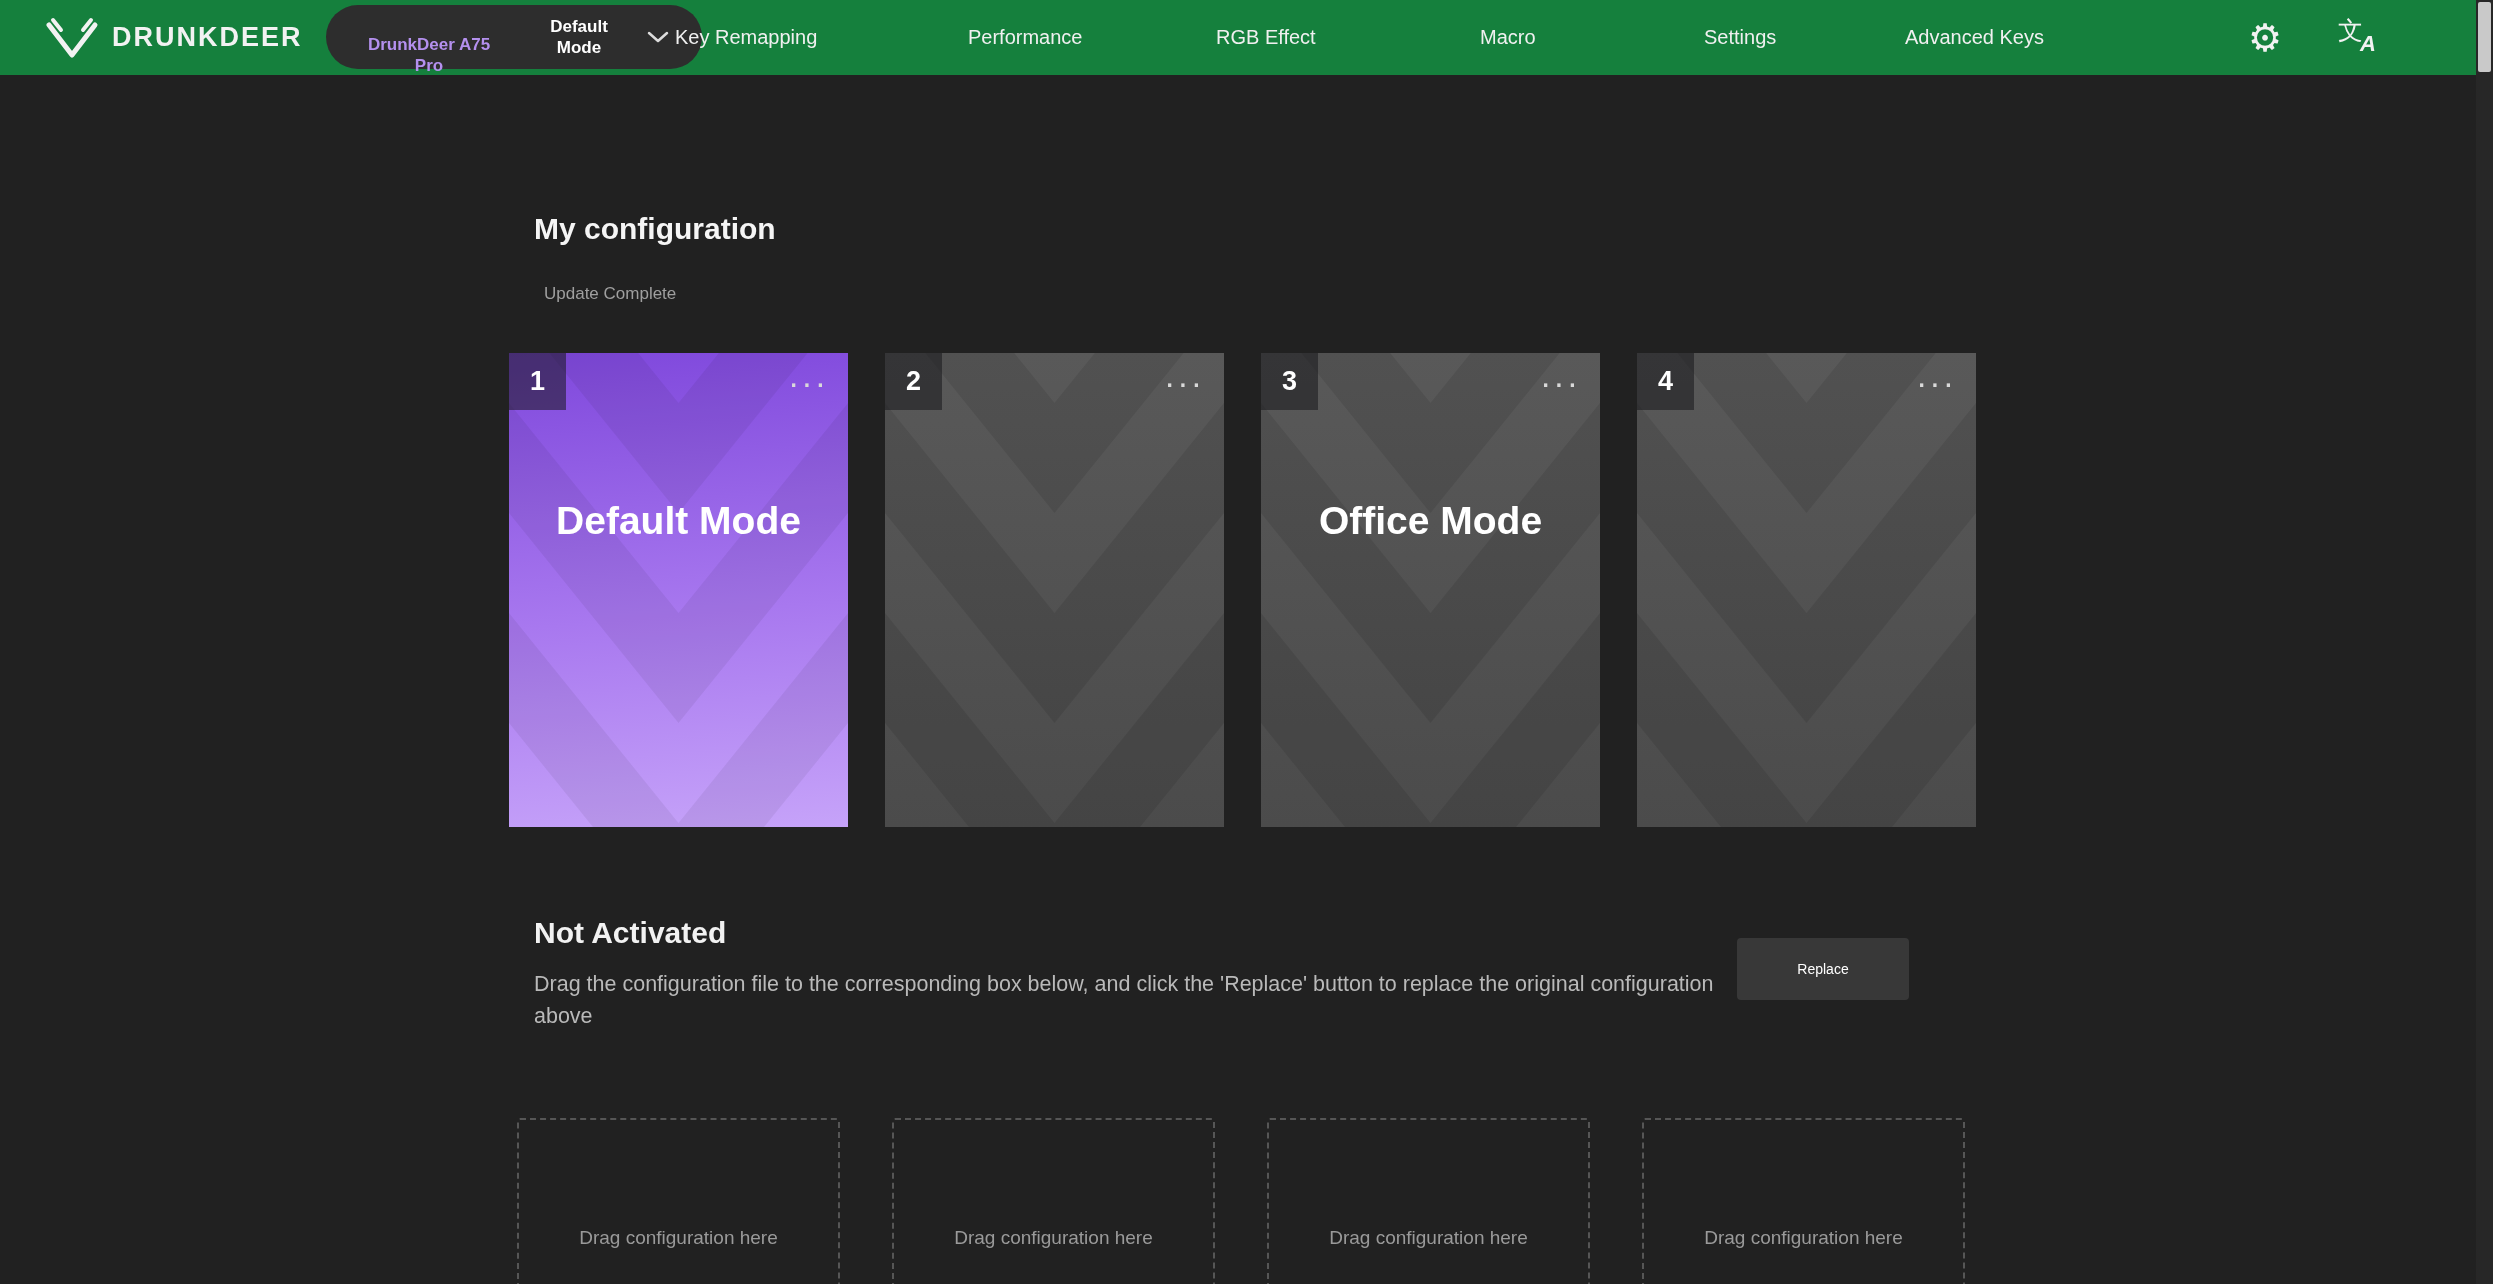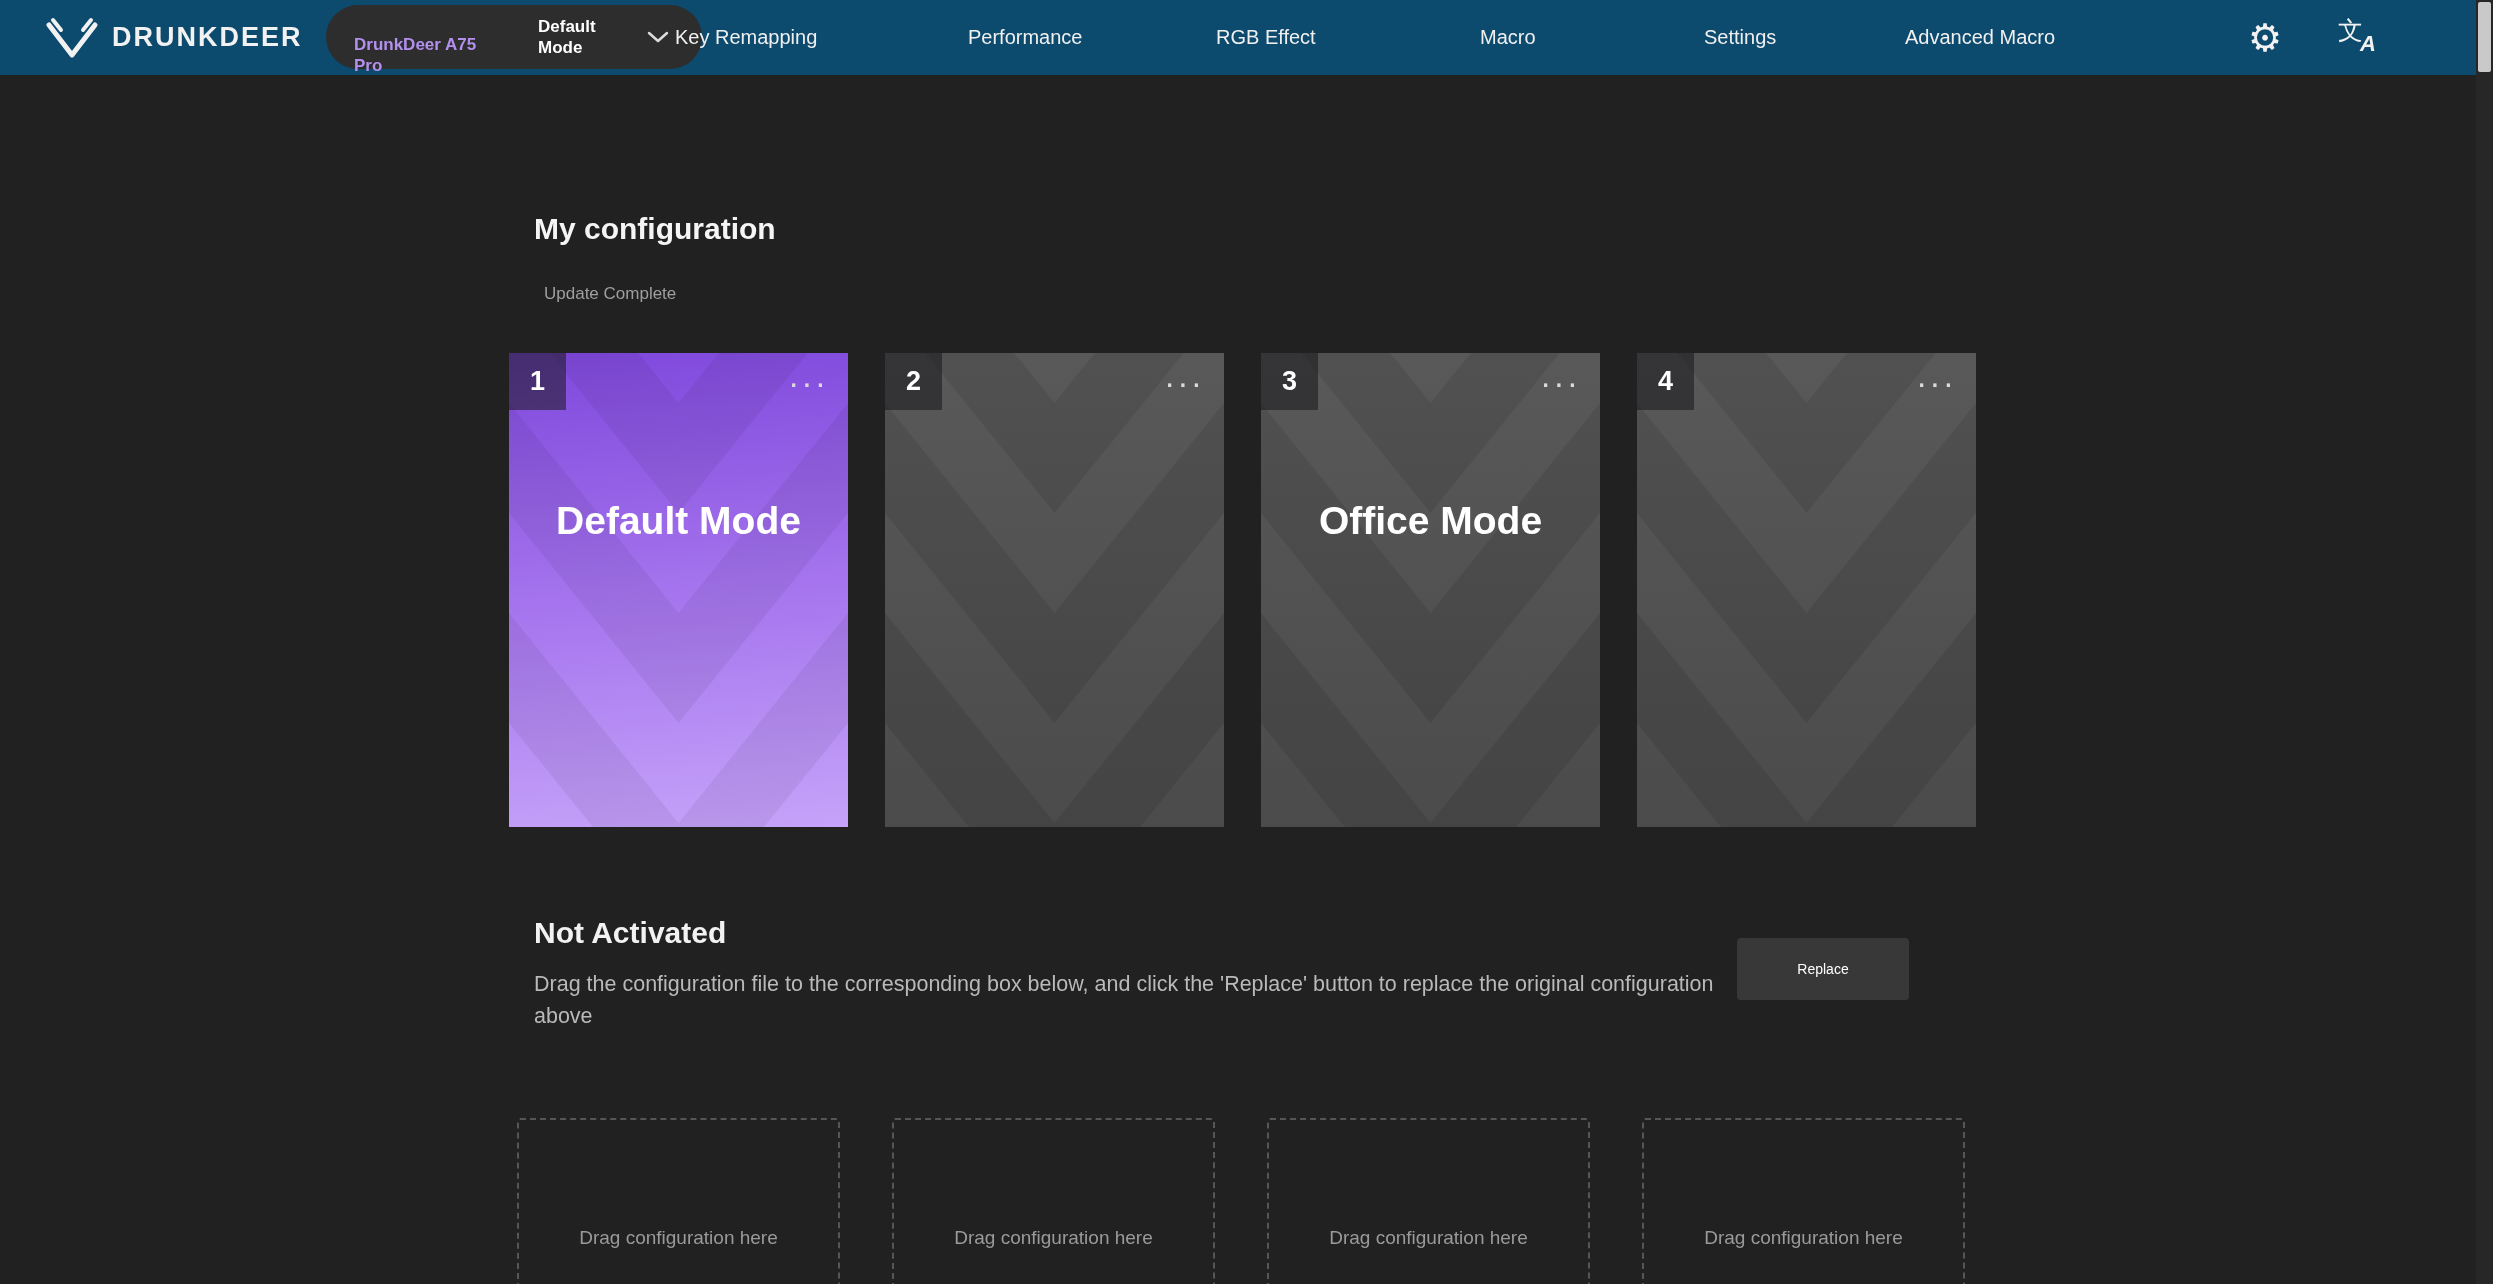--- a/index.html
+++ b/index.html
@@ -8,21 +8,22 @@
     background:#212121;
     font-family:"Liberation Sans","DejaVu Sans",sans-serif;
     overflow:hidden;
     position:relative;
     color:#ececec;
   }
 
   
   .topbar {
     position:absolute; top:0; left:0; width:100%; height:75px;
-    background:#0c4a6e;
+    background:#15803d;
+    text-align:center;
   }
   .brand {
     position:absolute; left:44px; top:0; height:75px;
     display:flex; align-items:center; gap:12px;
   }
   .brand-logo { display:block; }
   .brand-text {
     font-size:27px; font-weight:700; letter-spacing:2px; color:#f2f2f2;
   }
   .device-pill {
@@ -165,21 +166,21 @@
     <svg class="pill-chevron" width="24" height="14" viewBox="0 0 24 14" fill="none">
       <path d="M3 3 L12 11 L21 3" stroke="#dcdcdc" stroke-width="2.5" stroke-linecap="round" stroke-linejoin="round"></path>
     </svg>
   </div>
 
   <div class="nav-item nav-0">Key Remapping</div>
   <div class="nav-item nav-1">Performance</div>
   <div class="nav-item nav-2">RGB Effect</div>
   <div class="nav-item nav-3">Macro</div>
   <div class="nav-item nav-4">Settings</div>
-  <div class="nav-item nav-5">Advanced Macro</div>
+  <div class="nav-item nav-5">Advanced Keys</div>
 
   <div class="gear-icon">⚙</div>
   <div class="translate-icon">
     <span class="t-char">文</span>
     <span class="t-letter">A</span>
   </div>
 </header>
 
 <div class="scrollbar">
   <div class="scroll-thumb"></div>

